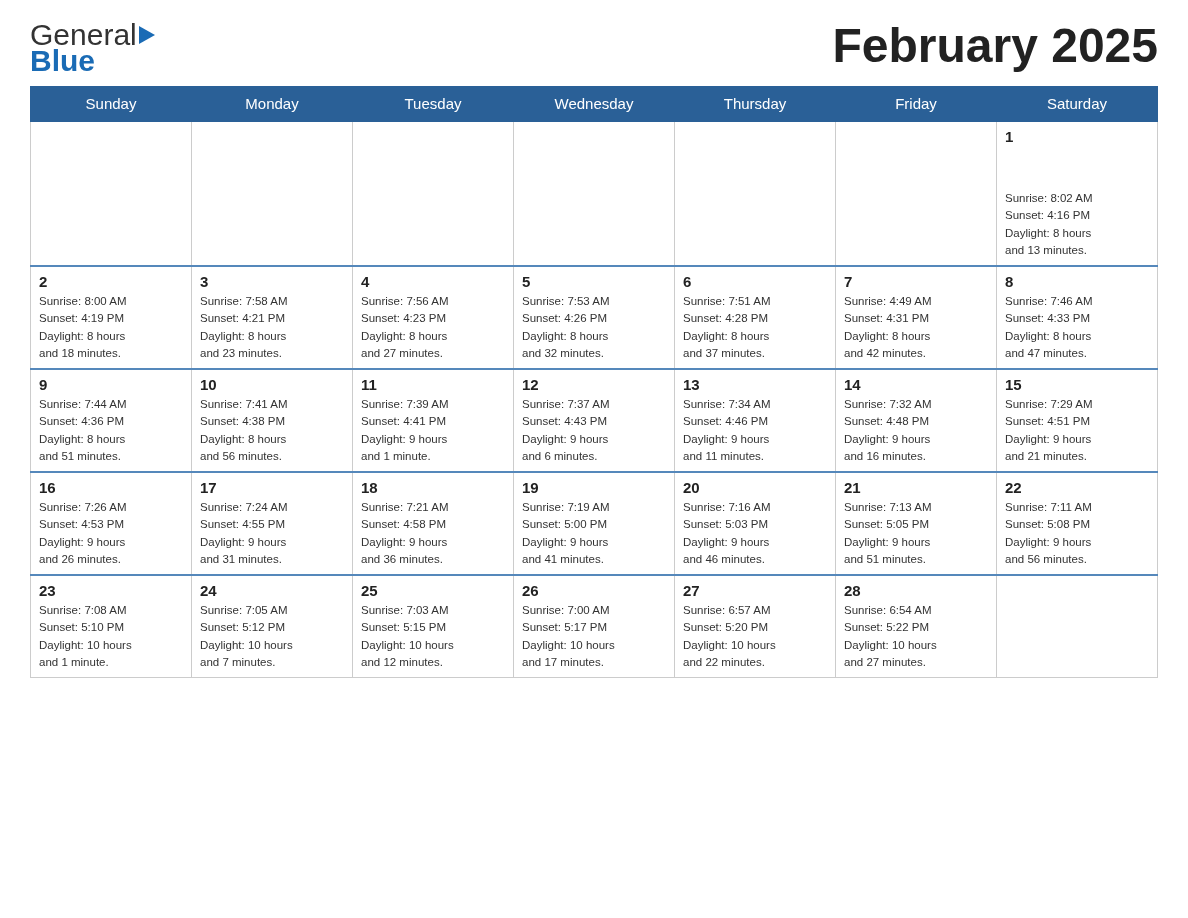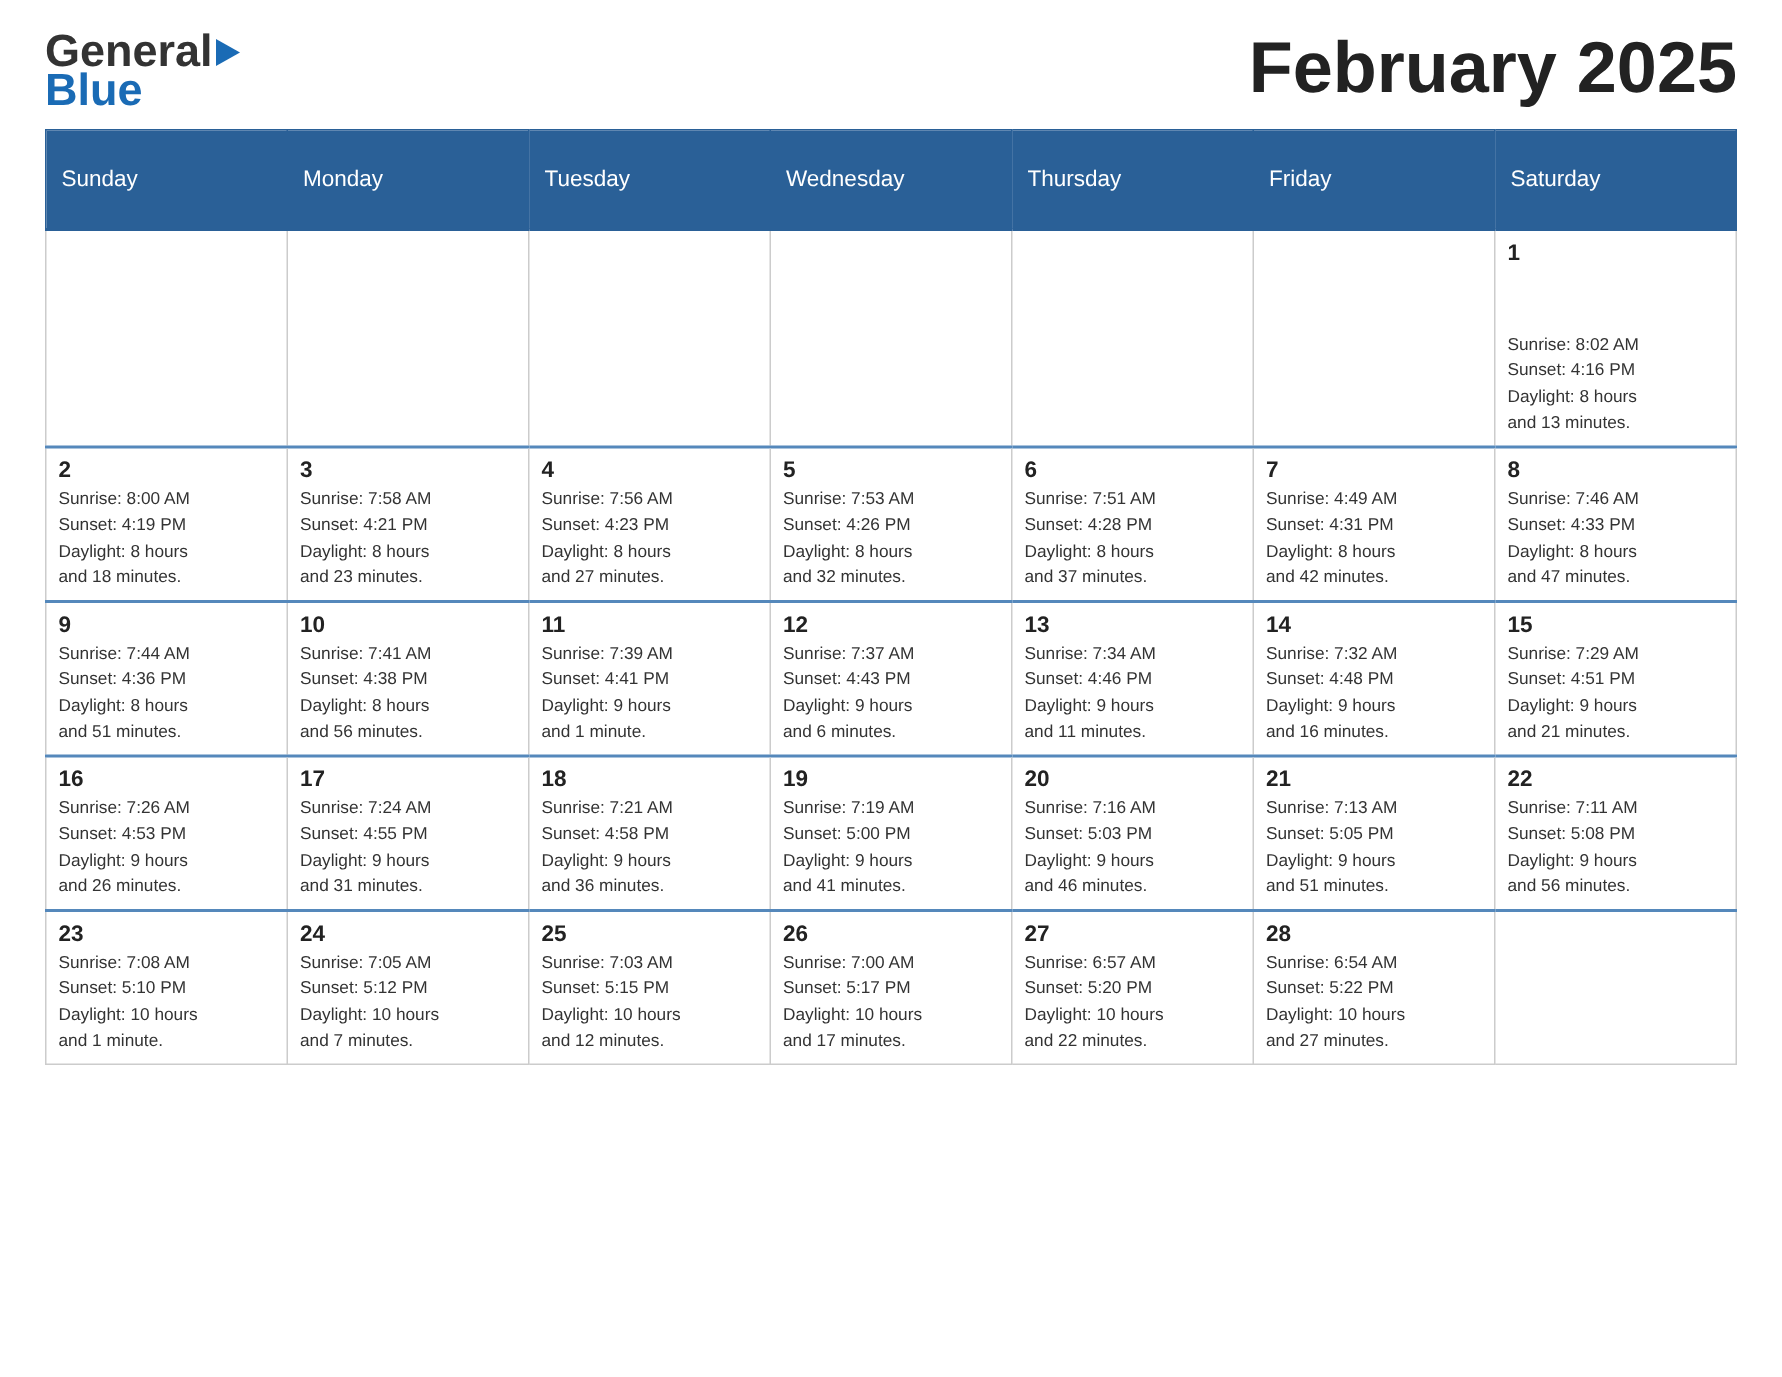--- a/index.html
+++ b/index.html
@@ -36,22 +36,22 @@
       margin-top: 4px;
     }
     .calendar {
       width: 100%;
       border-collapse: collapse;
       margin-top: 10px;
     }
     .calendar th {
       background-color: #2a6097;
       color: #fff;
-      padding: 24px 10px;
-      text-align: left;
+      padding: 8px 10px;
+      text-align: center;
       font-size: 15px;
       font-weight: normal;
       border: 1px solid #2a6097;
     }
     .calendar td {
       vertical-align: top;
       padding: 6px 8px;
       border: 1px solid #ccc;
       width: 14.28%;
       min-height: 100px;
@@ -72,21 +72,21 @@
     .day-info {
       font-size: 11.5px;
       color: #333;
       line-height: 1.5;
     }
     .empty-cell {
       background: #f9f9f9;
     }
     .logo-text-general {
       font-size: 30px;
-      font-weight: bold;
+      font-weight: normal;
       color: #333;
     }
     .logo-arrow {
       display: inline-block;
       width: 0;
       height: 0;
       border-top: 9px solid transparent;
       border-bottom: 9px solid transparent;
       border-left: 16px solid #1a6bb5;
       margin-left: 2px;

